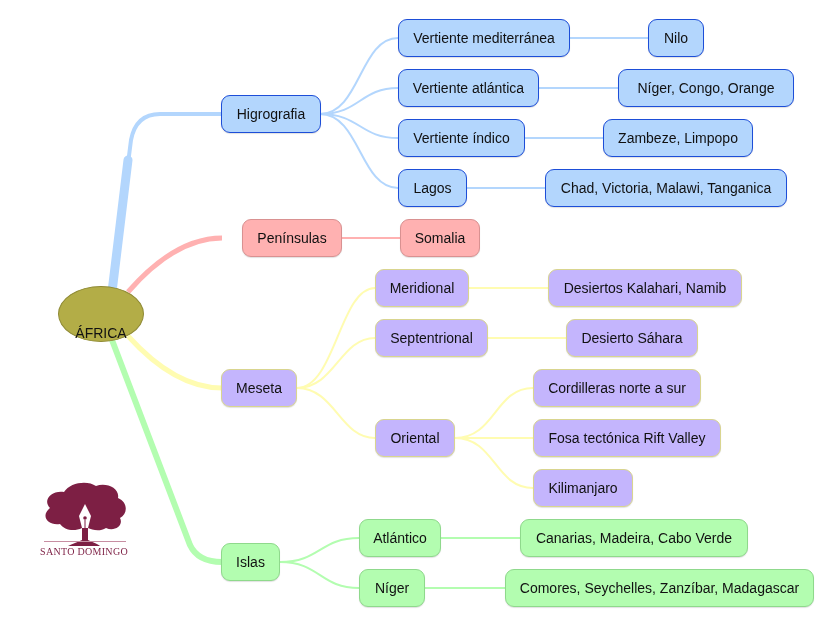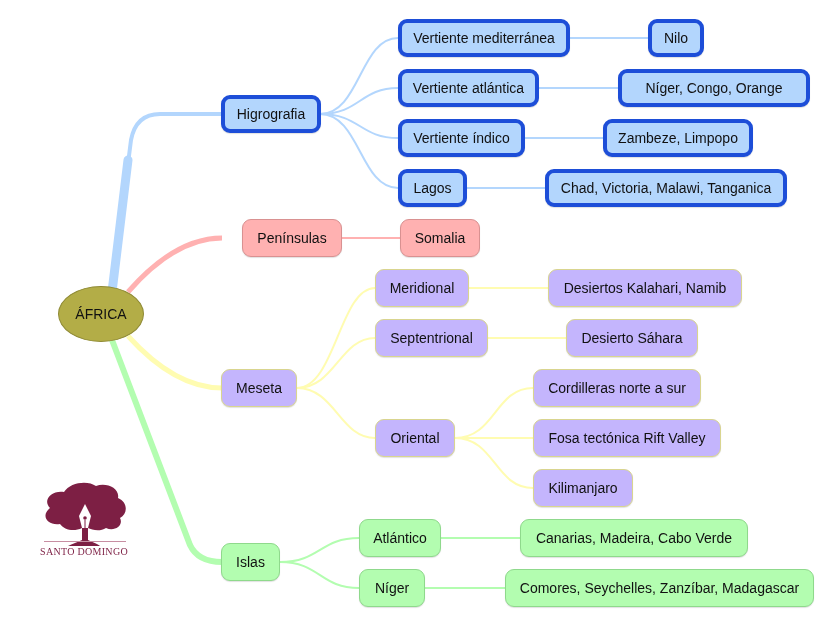--- a/index.html
+++ b/index.html
@@ -3,27 +3,27 @@
 <meta charset="utf-8">
 <style>
   html, body { margin: 0; padding: 0; background: #ffffff; }
   body { width: 834px; height: 628px; position: relative; overflow: hidden;
          font-family: "Liberation Sans", sans-serif; }
   #links { position: absolute; left: 0; top: 0; }
   .node { position: absolute; box-sizing: border-box; height: 38px;
           border-radius: 9px; display: flex; align-items: center; justify-content: center;
           font-size: 14px; color: #111; white-space: nowrap;
           box-shadow: 0 1px 1px rgba(0,0,0,0.12); }
-  .blue   { background: #b3d6fd; border: 4px solid #1d4ed8; }
+  .blue   { background: #b3d6fd; border: 1px solid #1d4ed8; }
   .red    { background: #ffb1b1; border: 1px solid #d99191; }
   .yellow { background: #c4b5fd; border: 1px solid #d9d58f; }
   .green  { background: #b3fdb0; border: 1px solid #8fd98c; }
   .root { position: absolute; left: 58px; top: 286px; width: 86px; height: 56px;
           border-radius: 50%; background: #b3ad47; border: 1px solid #8f8a35;
-          display: flex; align-items: center; justify-content: center;
+          display: flex; align-items: flex-end; justify-content: center;
           font-size: 14px; color: #111; box-sizing: border-box; }
   .logo { position: absolute; left: 30px; top: 478px; width: 110px; height: 85px; }
   .logo-text { position: absolute; left: 34px; top: 546px; width: 100px; text-align: center;
                font-family: "Liberation Serif", serif; font-size: 10px; color: #7d1f44;
                letter-spacing: 0.3px; }
   .logo-rule { position: absolute; left: 44px; top: 541px; width: 82px; height: 1px; background: #c78ea2; }
 </style>
 </head>
 <body>
 
@@ -70,21 +70,21 @@
   </div>
 <div class="node blue" style="left:398px;top:19px;width:172px;">
   <span>Vertiente mediterránea</span>
   </div>
 <div class="node blue" style="left:648px;top:19px;width:56px;">
   <span>Nilo</span>
   </div>
 <div class="node blue" style="left:398px;top:69px;width:141px;">
   <span>Vertiente atlántica</span>
   </div>
-<div class="node blue" style="left:618px;top:69px;width:192px;">
+<div class="node blue" style="left:618px;top:69px;width:176px;">
   <span>Níger, Congo, Orange</span>
   </div>
 <div class="node blue" style="left:398px;top:119px;width:127px;">
   <span>Vertiente índico</span>
   </div>
 <div class="node blue" style="left:603px;top:119px;width:150px;">
   <span>Zambeze, Limpopo</span>
   </div>
 <div class="node blue" style="left:398px;top:169px;width:69px;">
   <span>Lagos</span>

